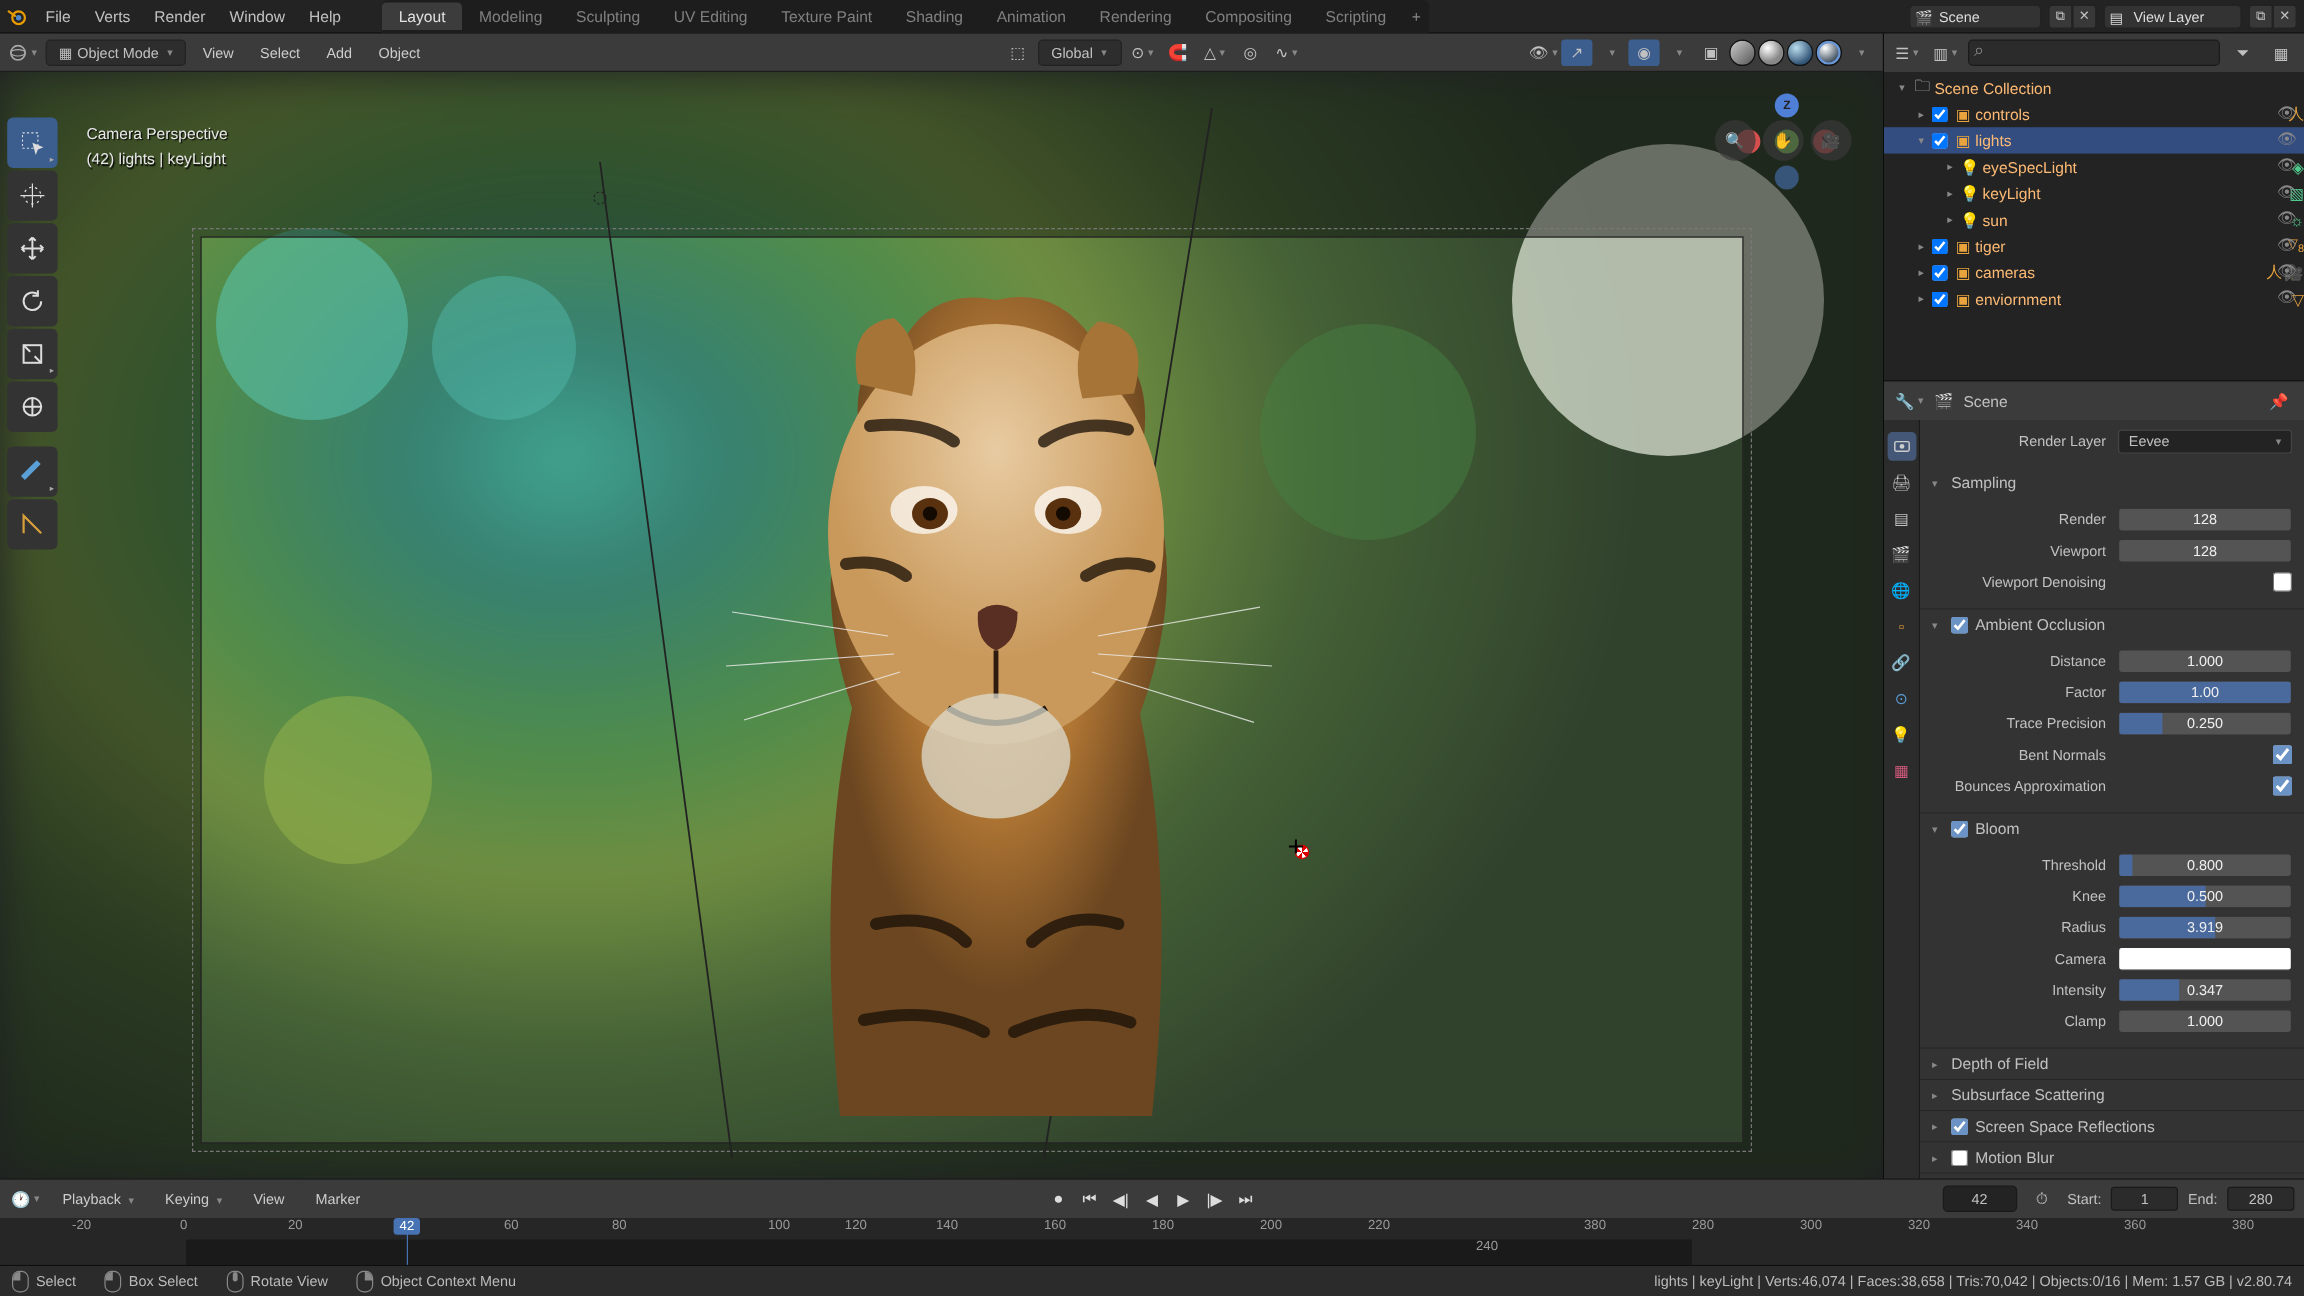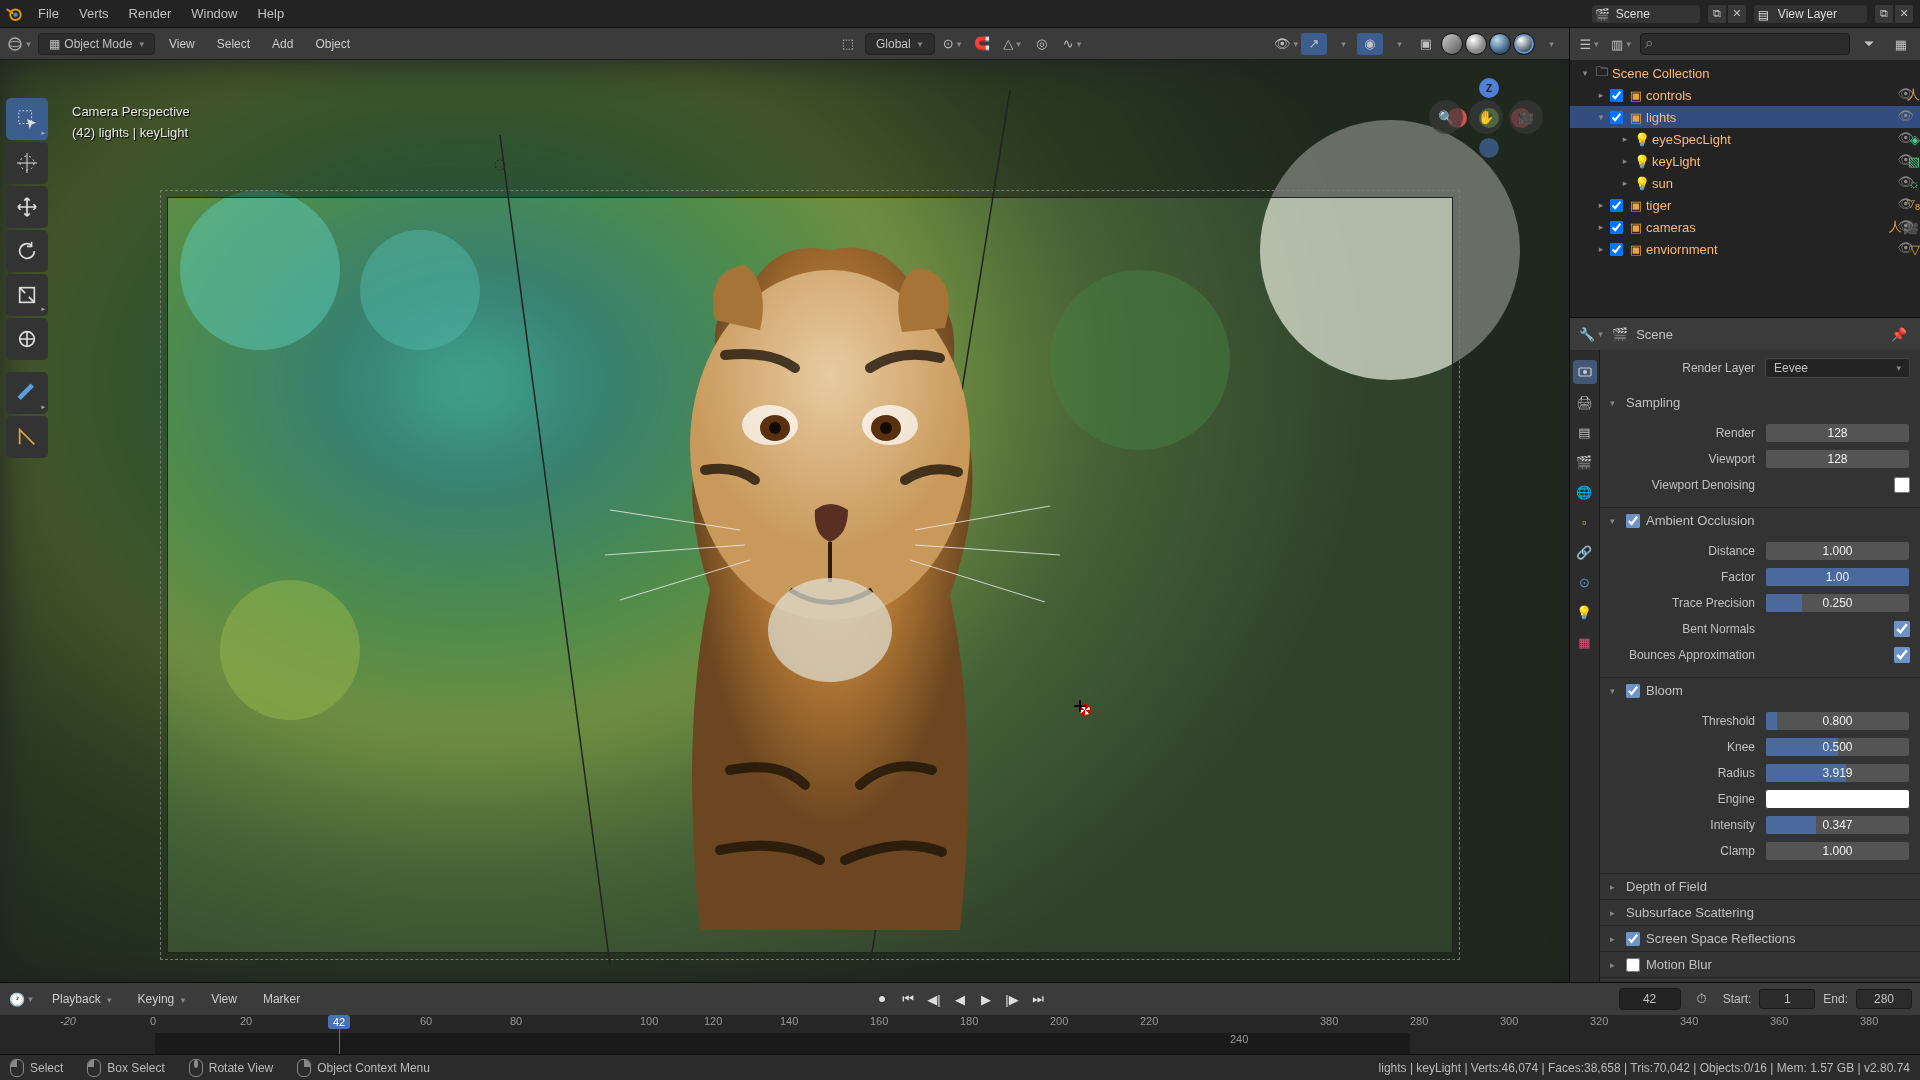--- a/index.html
+++ b/index.html
@@ -135,20 +135,33 @@
         <circle cx="14" cy="13" r="3" fill="#4f86c6"></circle>
         <path d="M3 6 L10 11" stroke="#e69b00" stroke-width="2.5" stroke-linecap="round"></path>
       </svg>
   </div>
   <div class="menu-item">File</div>
   <div class="menu-item">Verts</div>
   <div class="menu-item">Render</div>
   <div class="menu-item">Window</div>
   <div class="menu-item">Help</div>
 
+  <div class="workspace-tabs">
+    <div class="ws-tab active">Layout</div>
+    <div class="ws-tab">Modeling</div>
+    <div class="ws-tab">Sculpting</div>
+    <div class="ws-tab">UV Editing</div>
+    <div class="ws-tab">Texture Paint</div>
+    <div class="ws-tab">Shading</div>
+    <div class="ws-tab">Animation</div>
+    <div class="ws-tab">Rendering</div>
+    <div class="ws-tab">Compositing</div>
+    <div class="ws-tab">Scripting</div>
+    <div class="ws-add">+</div>
+  </div>
 
   <div class="topbar-right">
     <div class="scene-field">
       <span class="icon">🎬</span>
       <span>Scene</span>
     </div>
     <div class="scene-btns">
       <div class="mini-btn">⧉</div>
       <div class="mini-btn">✕</div>
     </div>
@@ -592,21 +605,21 @@
                     </div>
                   </div>
                 <div class="prop-row">
                     <div class="prop-label">Radius</div>
                     <div class="prop-field">
                       <span class="bar" style="width:56%"></span>
                       <span class="txt">3.919</span>
                     </div>
                   </div>
                 <div class="prop-row">
-                    <div class="prop-label">Engine</div>
+                    <div class="prop-label">Camera</div>
                     <div class="color-field"></div>
                   </div>
                 <div class="prop-row">
                     <div class="prop-label">Intensity</div>
                     <div class="prop-field">
                       <span class="bar" style="width:35%"></span>
                       <span class="txt">0.347</span>
                     </div>
                   </div>
                 <div class="prop-row">
@@ -674,21 +687,21 @@
       <div class="vp-icon-btn">⏱</div>
       <span>Start:</span>
       <div class="tl-num">1</div>
       <span>End:</span>
       <div class="tl-num">280</div>
     </div>
   </div>
   <div class="tl-ruler">
     <div class="tl-play-range" id="tl-range" style="left: 154.5px; width: 1255.5px;"></div>
     <div class="tl-scale" id="tl-scale">
-        <div class="tl-tick" style="left: 60px; font-style: italic;">-20</div>
+        <div class="tl-tick" style="left: 60px;">-20</div>
         <div class="tl-tick" style="left: 150px;">0</div>
         <div class="tl-tick" style="left: 240px;">20</div>
         <div class="tl-tick" style="left: 330px;">40</div>
         <div class="tl-tick" style="left: 420px;">60</div>
         <div class="tl-tick" style="left: 510px;">80</div>
         <div class="tl-tick" style="left: 600px; margin-left: 40px;">100</div>
         <div class="tl-tick" style="left: 704px;">120</div>
         <div class="tl-tick" style="left: 780px;">140</div>
         <div class="tl-tick" style="left: 870px;">160</div>
         <div class="tl-tick" style="left: 960px;">180</div>

